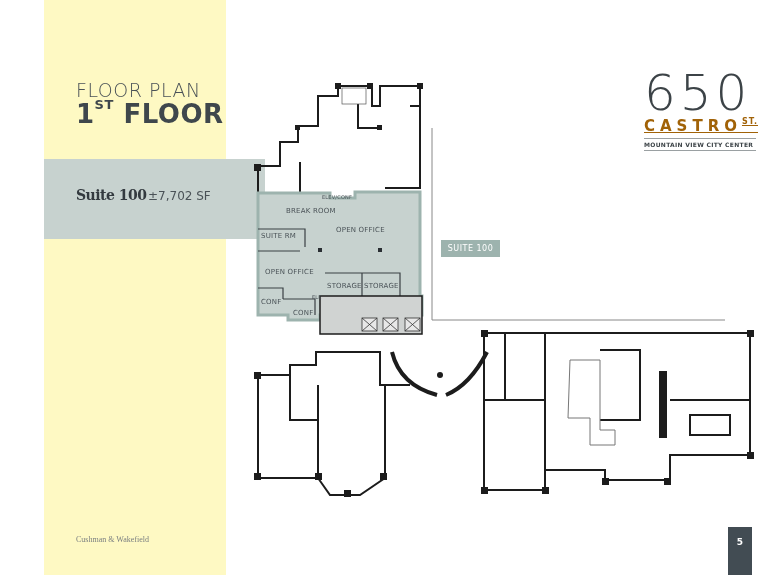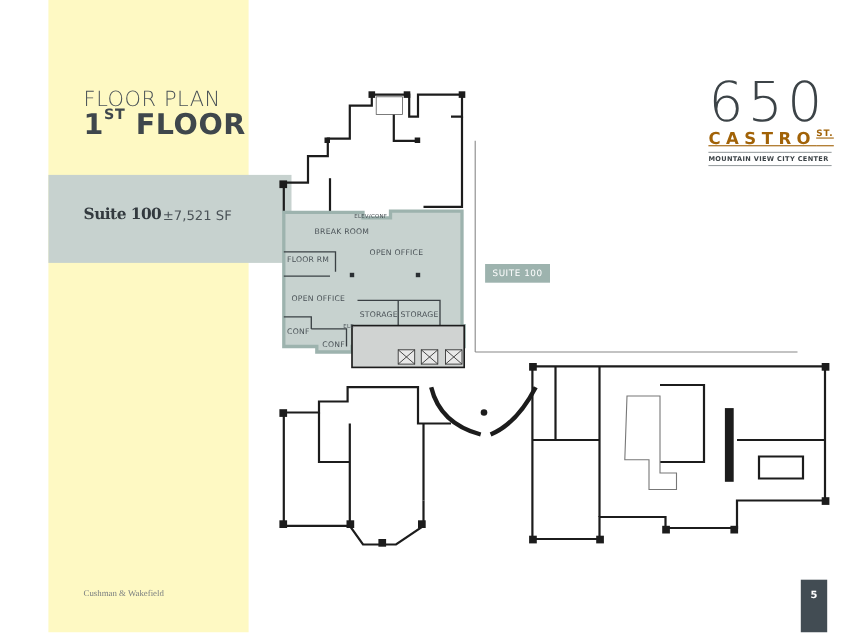--- a/index.html
+++ b/index.html
@@ -23,21 +23,21 @@
   .room { position:absolute; font-size:7px; color:#4a5257; font-family:"DejaVu Sans", sans-serif; letter-spacing:0.2px; }
 </style>
 </head>
 <body>
 
 <div class="sidebar">
   <div class="fp-label">FLOOR PLAN</div>
   <div class="floor-title"><span>1</span><sup>ST</sup> <span>FLOOR</span></div>
   <div class="suite-band">
     <div class="suite-name">Suite 100</div>
-    <div class="suite-sf">±7,521 SF</div>
+    <div class="suite-sf">±7,702 SF</div>
   </div>
   <div class="footer-brand">Cushman &amp; Wakefield</div>
 </div>
 
 <div class="logo">
   <div class="logo-num">650</div>
   <div class="logo-street"><span>CASTRO</span><span class="st">ST.</span></div>
   <div class="logo-sub">MOUNTAIN VIEW CITY CENTER</div>
 </div>
 
@@ -124,21 +124,21 @@
     <rect x="747" y="452" width="7" height="7"></rect>
       <rect x="481" y="487" width="7" height="7"></rect>
     <rect x="542" y="487" width="7" height="7"></rect>
       <rect x="602" y="478" width="7" height="7"></rect>
     <rect x="664" y="478" width="7" height="7"></rect>
   </g>
 </svg>
 
 <div class="room" style="left:262px;top:207px;padding-left:24px;">BREAK ROOM</div>
 <div class="room" style="left:322px;top:194px;font-size:5px;">ELEV/CONF</div>
-<div class="room" style="left:261px;top:232px;">FLOOR RM</div>
+<div class="room" style="left:261px;top:232px;">SUITE RM</div>
 <div class="room" style="left:336px;top:226px;">OPEN OFFICE</div>
 <div class="room" style="left:265px;top:268px;">OPEN OFFICE</div>
 <div class="room" style="left:327px;top:282px;">STORAGE</div>
 <div class="room" style="left:364px;top:282px;">STORAGE</div>
 <div class="room" style="left:261px;top:298px;">CONF</div>
 <div class="room" style="left:293px;top:309px;">CONF</div>
 <div class="room" style="left:312px;top:294px;font-size:5px;">ELE</div>
 
 <div class="suite-tag">SUITE 100</div>
 

